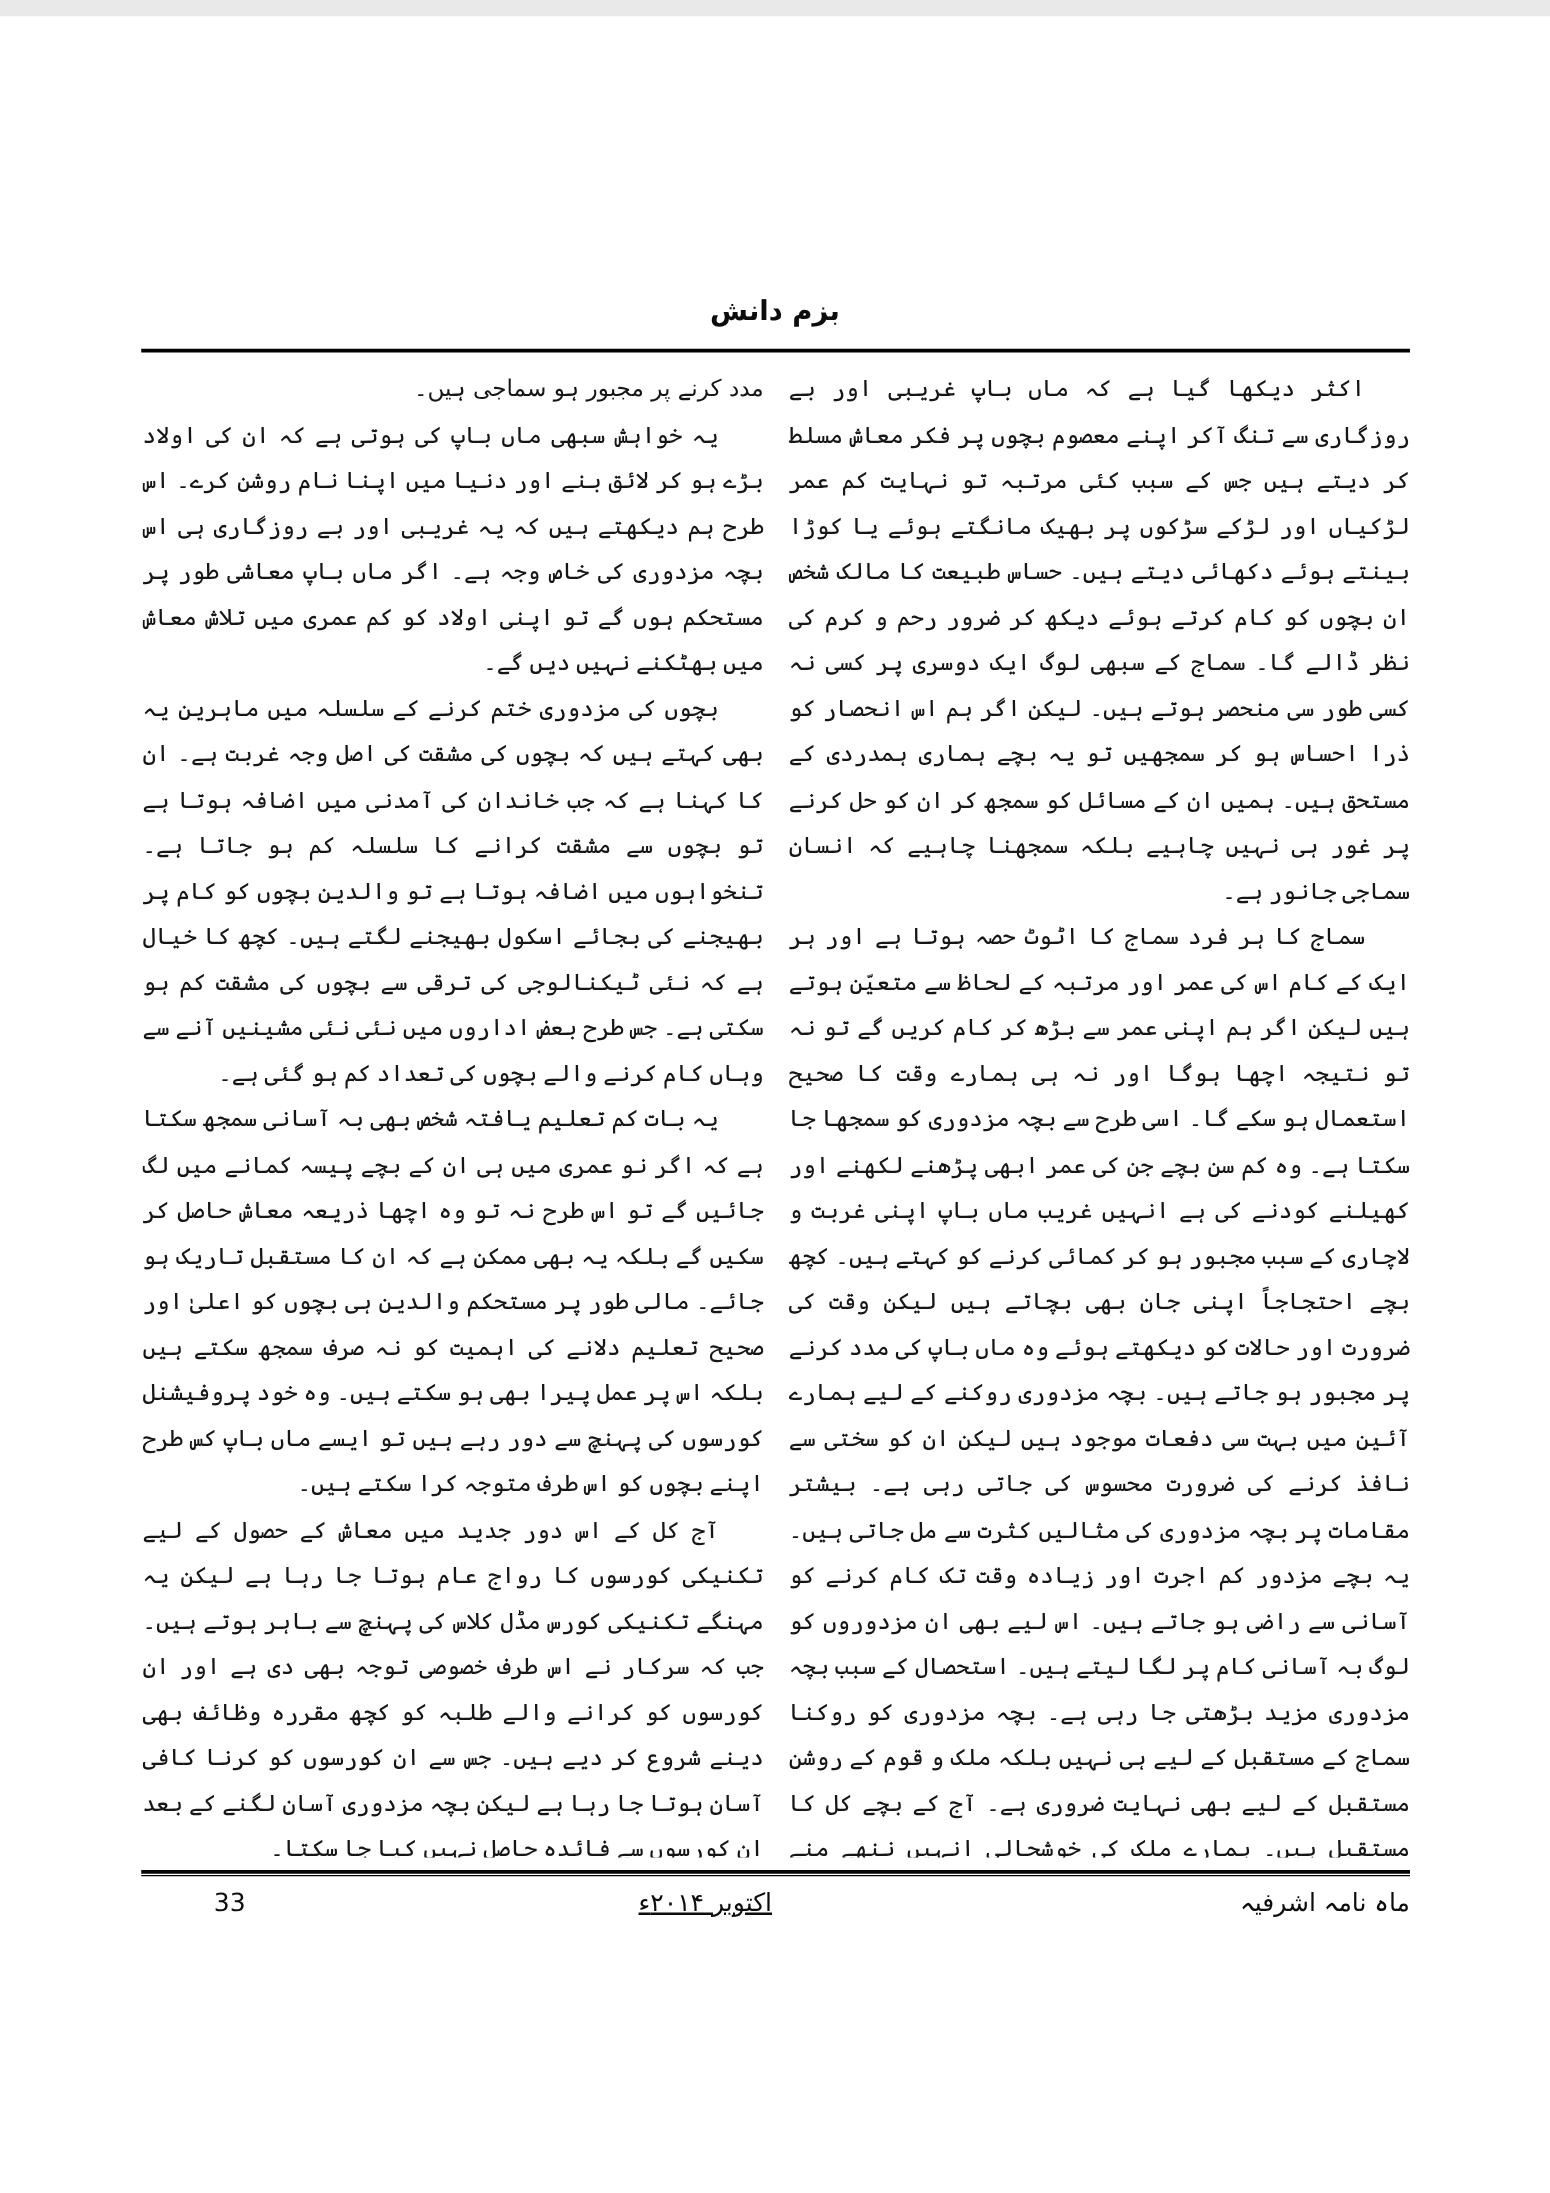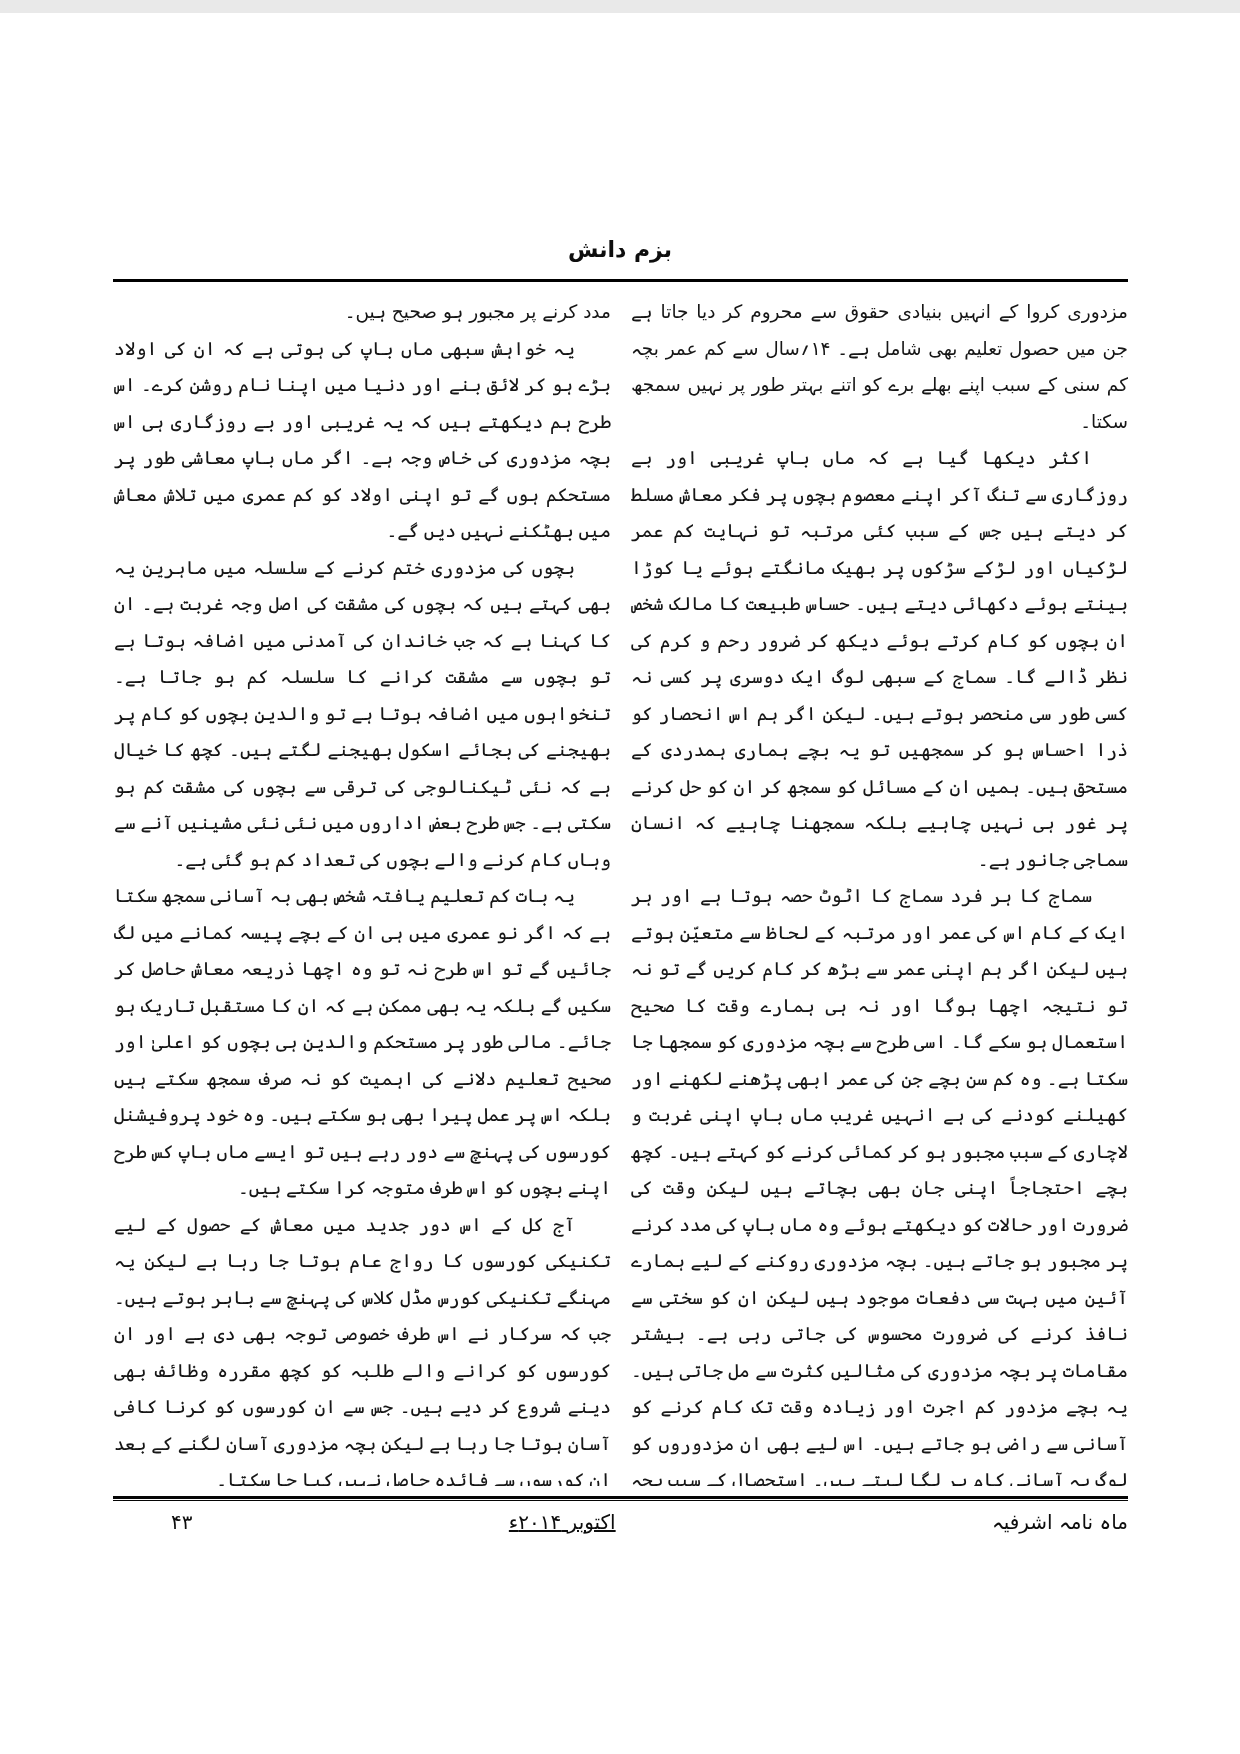--- a/index.html
+++ b/index.html
@@ -53,37 +53,36 @@
 
   <div class="header">
     <span class="title">بزم دانش</span>
   </div>
 
   <div class="rule top-rule"></div>
 
   <div class="columns">
 
     <div class="col">
-      <p>مزدوری کروا کے انہیں بنیادی حقوق سے محروم کر دیا جاتا ہے جن میں حصول تعلیم بھی شامل ہے۔ ۱۴؍سال سے کم عمر بچہ کم سنی کے سبب اپنے بھلے برے کو اتنے بہتر طور پر نہیں سمجھ سکتا۔</p>
       <p class="indent">اکثر دیکھا گیا ہے کہ ماں باپ غریبی اور بے روزگاری سے تنگ آکر اپنے معصوم بچوں پر فکر معاش مسلط کر دیتے ہیں جس کے سبب کئی مرتبہ تو نہایت کم عمر لڑکیاں اور لڑکے سڑکوں پر بھیک مانگتے ہوئے یا کوڑا بینتے ہوئے دکھائی دیتے ہیں۔ حساس طبیعت کا مالک شخص ان بچوں کو کام کرتے ہوئے دیکھ کر ضرور رحم و کرم کی نظر ڈالے گا۔ سماج کے سبھی لوگ ایک دوسری پر کسی نہ کسی طور سی منحصر ہوتے ہیں۔ لیکن اگر ہم اس انحصار کو ذرا احساس ہو کر سمجھیں تو یہ بچے ہماری ہمدردی کے مستحق ہیں۔ ہمیں ان کے مسائل کو سمجھ کر ان کو حل کرنے پر غور ہی نہیں چاہیے بلکہ سمجھنا چاہیے کہ انسان سماجی جانور ہے۔</p>
       <p class="indent">سماج کا ہر فرد سماج کا اٹوٹ حصہ ہوتا ہے اور ہر ایک کے کام اس کی عمر اور مرتبہ کے لحاظ سے متعیّن ہوتے ہیں لیکن اگر ہم اپنی عمر سے بڑھ کر کام کریں گے تو نہ تو نتیجہ اچھا ہوگا اور نہ ہی ہمارے وقت کا صحیح استعمال ہو سکے گا۔ اسی طرح سے بچہ مزدوری کو سمجھا جا سکتا ہے۔ وہ کم سن بچے جن کی عمر ابھی پڑھنے لکھنے اور کھیلنے کودنے کی ہے انہیں غریب ماں باپ اپنی غربت و لاچاری کے سبب مجبور ہو کر کمائی کرنے کو کہتے ہیں۔ کچھ بچے احتجاجاً اپنی جان بھی بچاتے ہیں لیکن وقت کی ضرورت اور حالات کو دیکھتے ہوئے وہ ماں باپ کی مدد کرنے پر مجبور ہو جاتے ہیں۔ بچہ مزدوری روکنے کے لیے ہمارے آئین میں بہت سی دفعات موجود ہیں لیکن ان کو سختی سے نافذ کرنے کی ضرورت محسوس کی جاتی رہی ہے۔ بیشتر مقامات پر بچہ مزدوری کی مثالیں کثرت سے مل جاتی ہیں۔ یہ بچے مزدور کم اجرت اور زیادہ وقت تک کام کرنے کو آسانی سے راضی ہو جاتے ہیں۔ اس لیے بھی ان مزدوروں کو لوگ بہ آسانی کام پر لگا لیتے ہیں۔ استحصال کے سبب بچہ مزدوری مزید بڑھتی جا رہی ہے۔ بچہ مزدوری کو روکنا سماج کے مستقبل کے لیے ہی نہیں بلکہ ملک و قوم کے روشن مستقبل کے لیے بھی نہایت ضروری ہے۔ آج کے بچے کل کا مستقبل ہیں۔ ہمارے ملک کی خوشحالی انہیں ننھے منے بچوں پر منحصر ہے، جو کہ ماؤں کی گود میں کھیل کر اپنے سنہرے لڑکپن کی طرف قدم رکھتے ہیں اور ان کی پڑھائی ابھی ہائی اسکول لیول تک بھی نہیں پہنچ پاتی کہ وہ اپنے غریب ماں باپ کی چارو ناچار معاش میں</p>
     </div>
 
     <div class="col">
-      <p>مدد کرنے پر مجبور ہو صحیح ہیں۔</p>
+      <p>مدد کرنے پر مجبور ہو سماجی ہیں۔</p>
       <p class="indent">یہ خواہش سبھی ماں باپ کی ہوتی ہے کہ ان کی اولاد بڑے ہو کر لائق بنے اور دنیا میں اپنا نام روشن کرے۔ اس طرح ہم دیکھتے ہیں کہ یہ غریبی اور بے روزگاری ہی اس بچہ مزدوری کی خاص وجہ ہے۔ اگر ماں باپ معاشی طور پر مستحکم ہوں گے تو اپنی اولاد کو کم عمری میں تلاش معاش میں بھٹکنے نہیں دیں گے۔</p>
       <p class="indent">بچوں کی مزدوری ختم کرنے کے سلسلہ میں ماہرین یہ بھی کہتے ہیں کہ بچوں کی مشقت کی اصل وجہ غربت ہے۔ ان کا کہنا ہے کہ جب خاندان کی آمدنی میں اضافہ ہوتا ہے تو بچوں سے مشقت کرانے کا سلسلہ کم ہو جاتا ہے۔ تنخواہوں میں اضافہ ہوتا ہے تو والدین بچوں کو کام پر بھیجنے کی بجائے اسکول بھیجنے لگتے ہیں۔ کچھ کا خیال ہے کہ نئی ٹیکنالوجی کی ترقی سے بچوں کی مشقت کم ہو سکتی ہے۔ جس طرح بعض اداروں میں نئی نئی مشینیں آنے سے وہاں کام کرنے والے بچوں کی تعداد کم ہو گئی ہے۔</p>
       <p class="indent">یہ بات کم تعلیم یافتہ شخص بھی بہ آسانی سمجھ سکتا ہے کہ اگر نو عمری میں ہی ان کے بچے پیسہ کمانے میں لگ جائیں گے تو اس طرح نہ تو وہ اچھا ذریعہ معاش حاصل کر سکیں گے بلکہ یہ بھی ممکن ہے کہ ان کا مستقبل تاریک ہو جائے۔ مالی طور پر مستحکم والدین ہی بچوں کو اعلیٰ اور صحیح تعلیم دلانے کی اہمیت کو نہ صرف سمجھ سکتے ہیں بلکہ اس پر عمل پیرا بھی ہو سکتے ہیں۔ وہ خود پروفیشنل کورسوں کی پہنچ سے دور رہے ہیں تو ایسے ماں باپ کس طرح اپنے بچوں کو اس طرف متوجہ کرا سکتے ہیں۔</p>
       <p class="indent">آج کل کے اس دور جدید میں معاش کے حصول کے لیے تکنیکی کورسوں کا رواج عام ہوتا جا رہا ہے لیکن یہ مہنگے تکنیکی کورس مڈل کلاس کی پہنچ سے باہر ہوتے ہیں۔ جب کہ سرکار نے اس طرف خصوصی توجہ بھی دی ہے اور ان کورسوں کو کرانے والے طلبہ کو کچھ مقررہ وظائف بھی دینے شروع کر دیے ہیں۔ جس سے ان کورسوں کو کرنا کافی آسان ہوتا جا رہا ہے لیکن بچہ مزدوری آسان لگنے کے بعد ان کورسوں سے فائدہ حاصل نہیں کیا جا سکتا۔</p>
 
     </div>
 
   </div>
 
   <div class="rule footer-rule"></div>
 
   <div class="footer">
     <span class="f-name">ماہ نامہ اشرفیہ</span>
     <span class="f-date">اکتوبر ۲۰۱۴ء</span>
-    <span class="f-page">۴۳</span>
+    <span class="f-page">33</span>
   </div>
 
 </div>
 
 </body></html>

